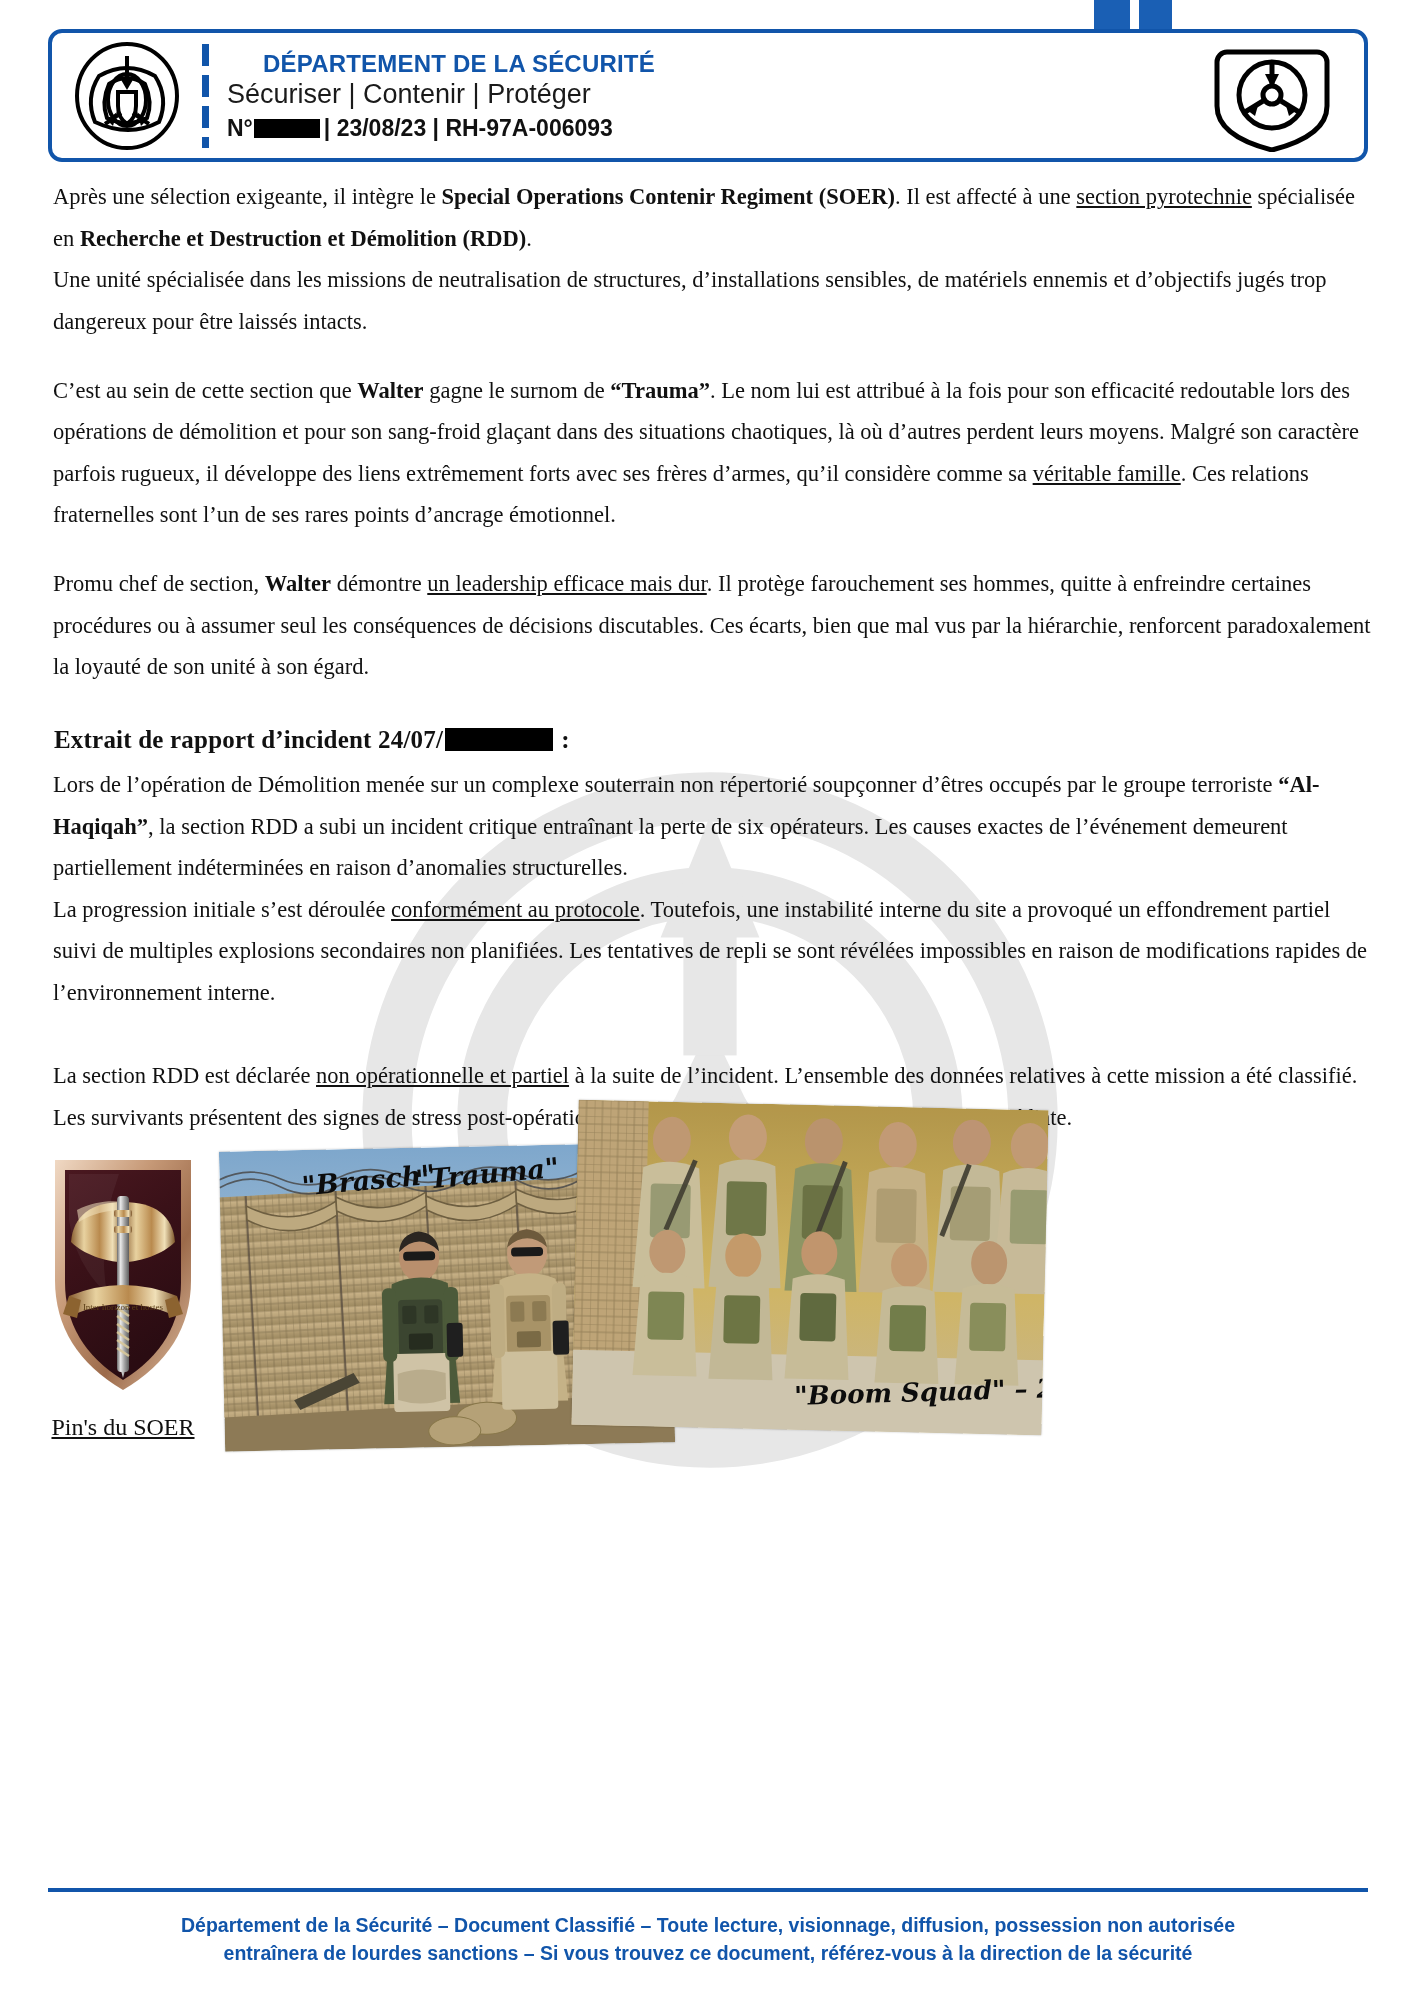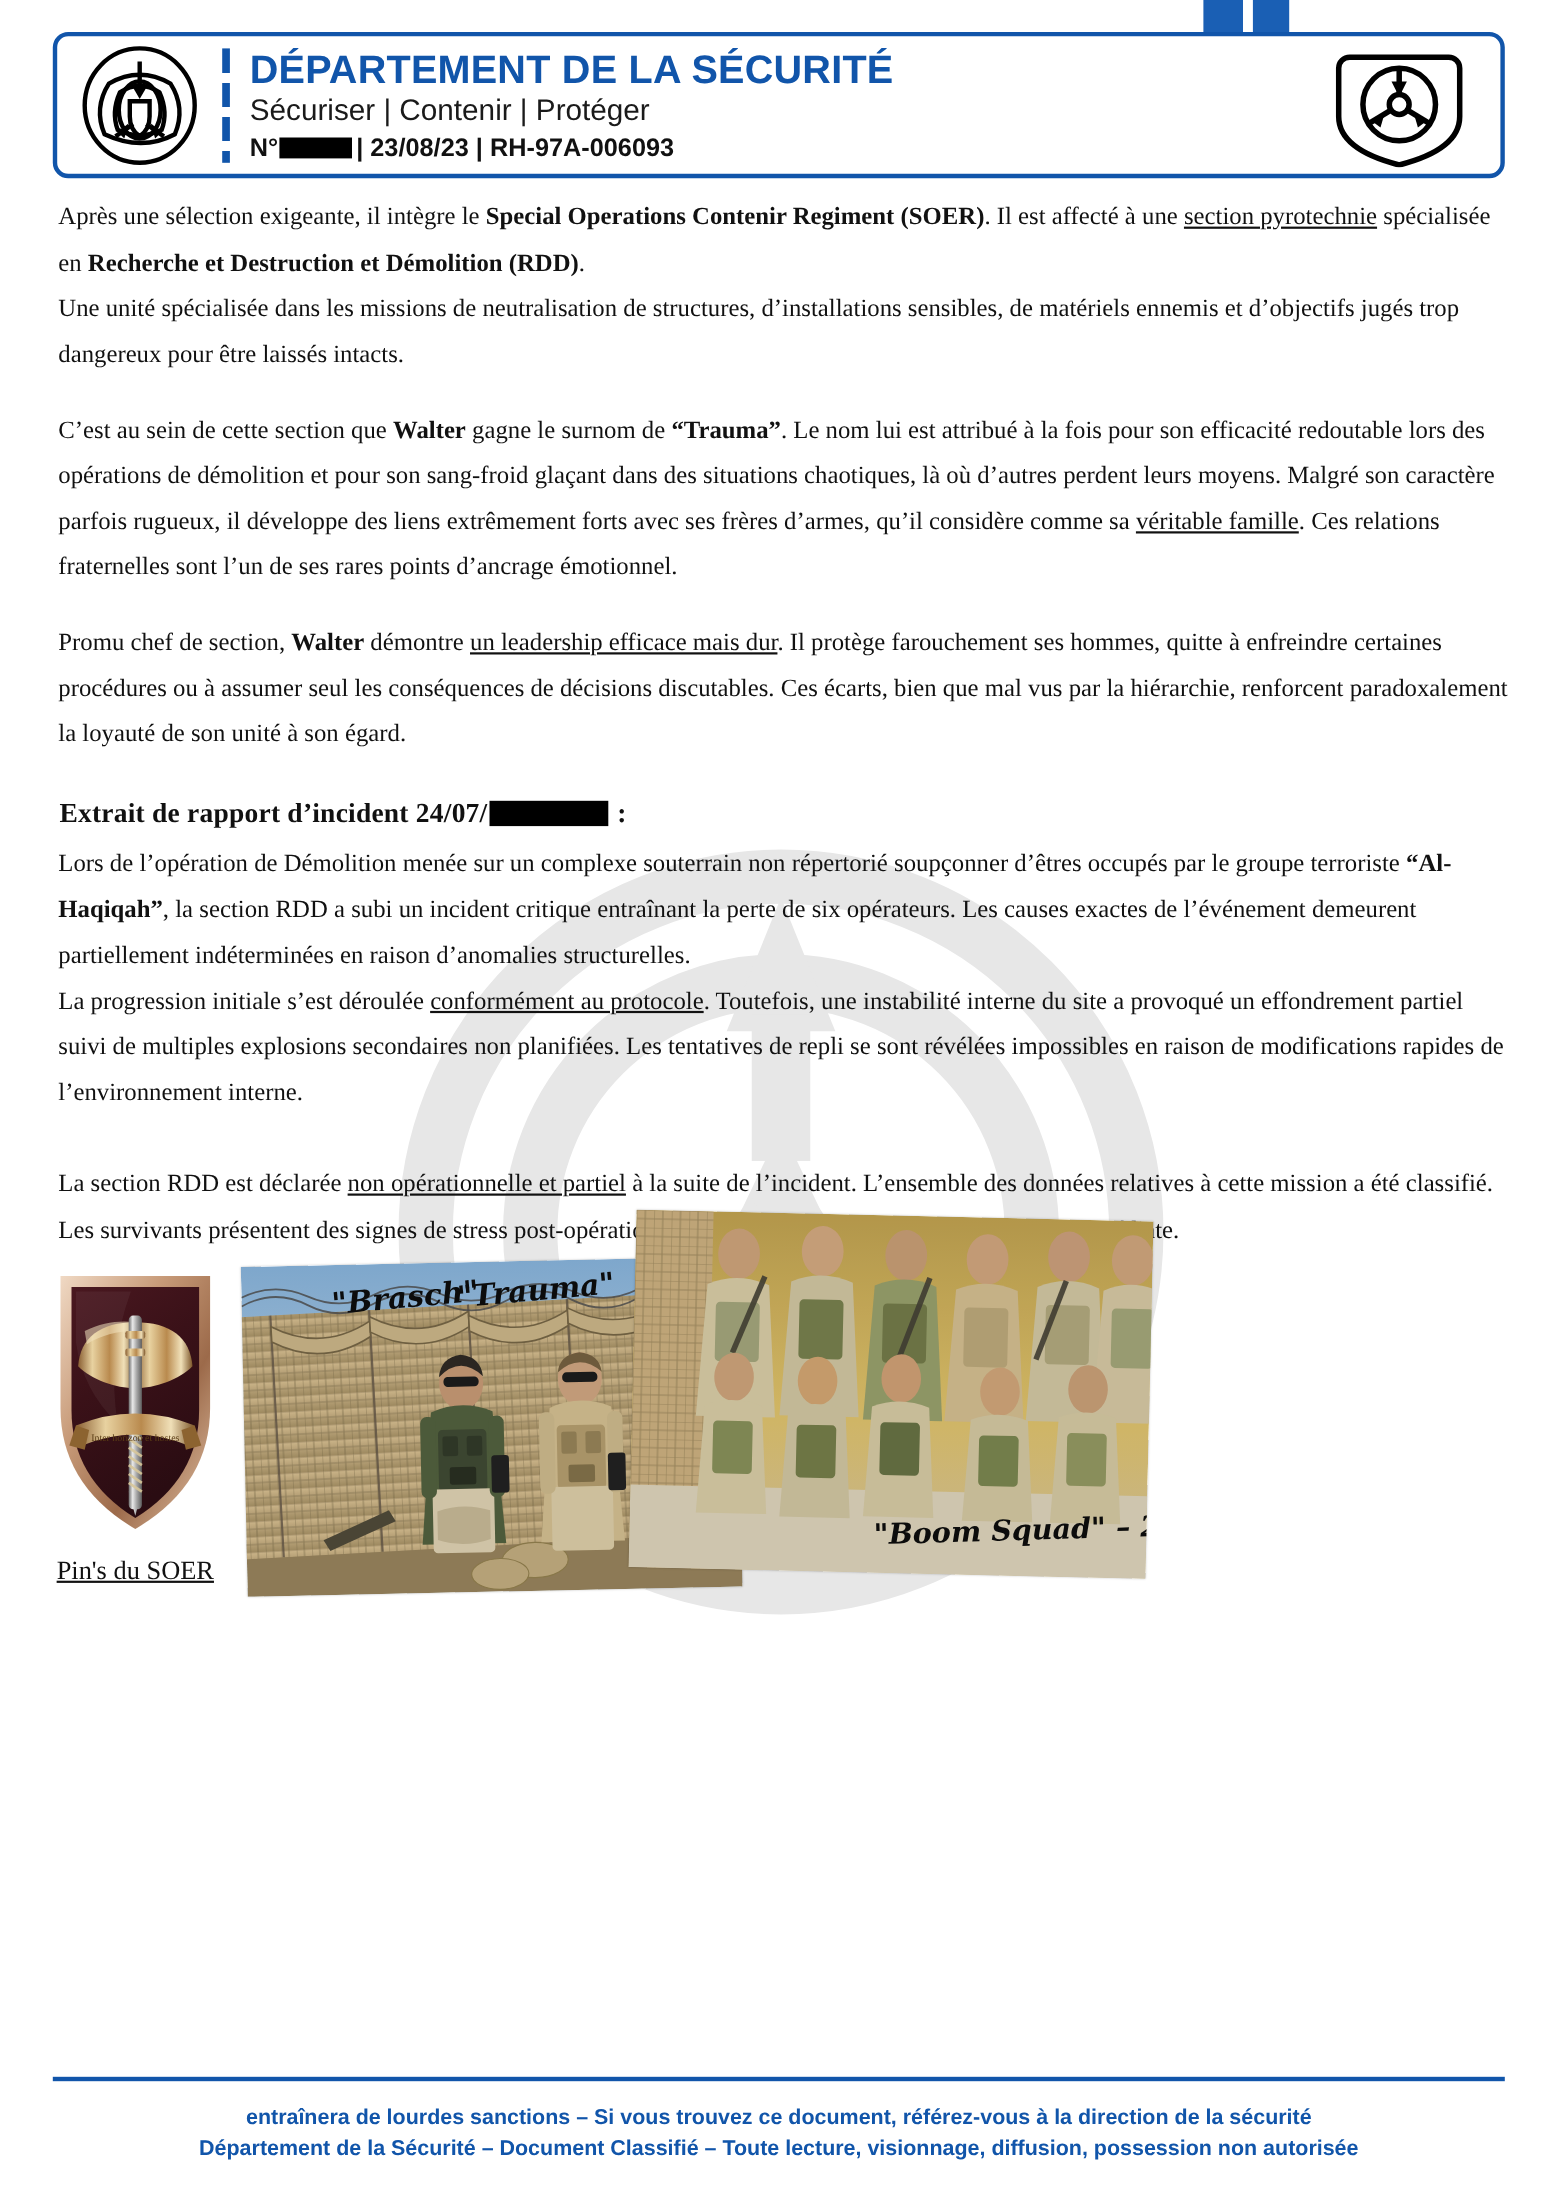--- a/index.html
+++ b/index.html
@@ -46,24 +46,25 @@
     background:
       repeating-linear-gradient(to bottom,
         #1155aa 0px, #1155aa 22px,
         #ffffff 22px, #ffffff 31px);
     flex: 0 0 7px;
   }
   .header-text { flex: 1 1 auto; padding-top:2px; }
   .dept-title {
     font-family: "Liberation Sans", sans-serif;
     font-weight: 700;
-    font-size: 36px;
+    font-size: 24px;
     letter-spacing: .2px;
     color: #1155aa;
     line-height: 1.08;
+    margin-left: 36px;
   }
   .dept-sub {
     font-family: "Liberation Sans", sans-serif;
     font-weight: 400;
     font-size: 27px;
     color: #1a1a1a;
     line-height: 1.22;
     margin-top: 1px;
   }
   .dept-id {
@@ -544,15 +545,15 @@
 
       <rect width="470" height="325" fill="#7a5a20" opacity="0.07"></rect>
     </svg>
     <div class="handwrite" style="left:222px; top:268px; font-size:26px; transform:rotate(-3deg);">"Boom Squad" – 2018</div>
   </div>
 
 </div>
 
 <div class="footer-rule"></div>
 <div class="footer-text">
+  <div>Département de la Sécurité – Document Classifié  –  Toute lecture, visionnage, diffusion, possession non autorisée</div>
   <div>entraînera de lourdes sanctions – Si vous trouvez ce document, référez-vous à la direction de la sécurité</div>
-  <div>Département de la Sécurité – Document Classifié  –  Toute lecture, visionnage, diffusion, possession non autorisée</div>
 </div>
 
 </body></html>

